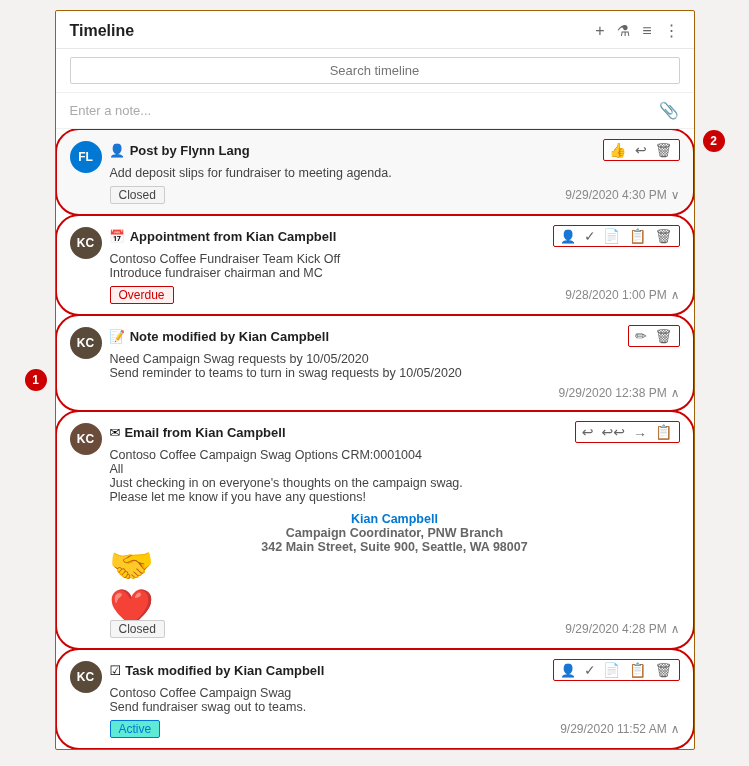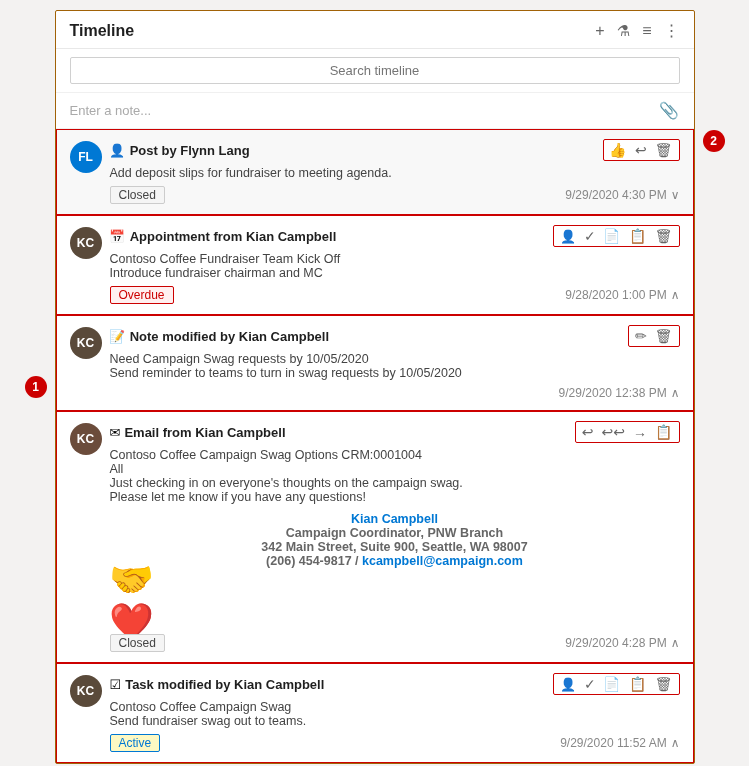--- a/index.html
+++ b/index.html
@@ -145,21 +145,21 @@
       background: #f5f5f5;
     }
     .badge-overdue {
       color: #c00;
       border-color: #c00;
       background: #fff0f0;
     }
     .badge-active {
       color: #0078d4;
       border-color: #0078d4;
-      background: #fef9c3;
+      background: #5eead4;
     }
     .timestamp {
       font-size: 12px;
       color: #888;
       display: flex;
       gap: 4px;
     }
     .chevron {
       font-size: 12px;
       color: #888;
@@ -210,20 +210,21 @@
       display: flex;
       align-items: center;
     }
     .wrapper {
       position: relative;
     }
     
     .red-box {
       outline: 2px solid #c00;
       outline-offset: -1px;
+      border-radius: 23px;
     }
     .item-row-inner {
       display: flex;
       align-items: flex-start;
       gap: 8px;
     }
   </style>
 </head>
 <body>
 
@@ -360,23 +361,20 @@
             </div>
             <div class="item-body">
               Contoso Coffee Campaign Swag Options CRM:0001004<br>All<br>
               Just checking in on everyone's thoughts on the campaign swag.<br>
               Please let me know if you have any questions!
             </div>
             <div class="email-signature">
               <div class="name">Kian Campbell</div>
               <div class="sub">Campaign Coordinator, PNW Branch</div>
               <div class="sub">342 Main Street, Suite 900, Seattle, WA 98007</div>
-              <div class="sub">
-                (206) 454-9817 / <a href="#">kcampbell@campaign.com</a>
-              </div>
             </div>
             <div class="email-image">🤝❤️</div>
             <div class="item-footer">
               <span class="badge">Closed</span>
               <div class="timestamp">
                 <span>9/29/2020 4:28 PM</span>
                 <span class="chevron">∧</span>
               </div>
             </div>
           </div>

